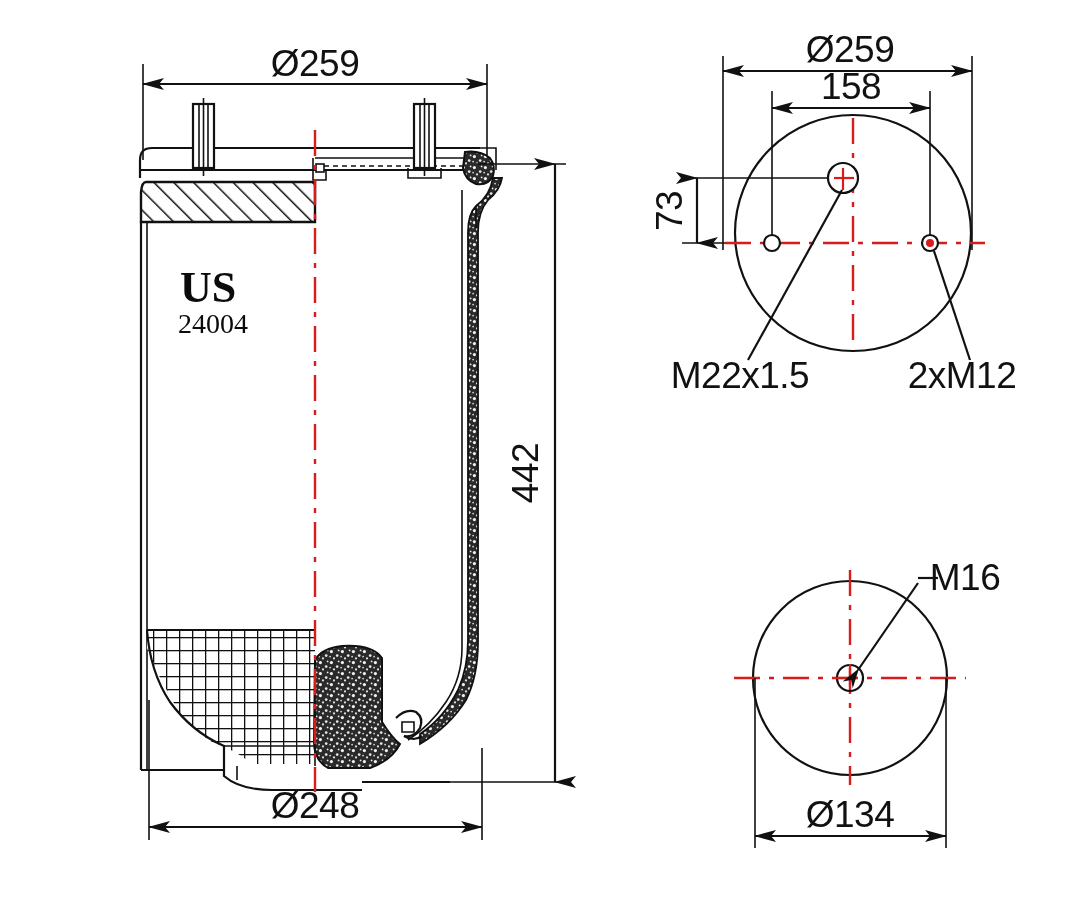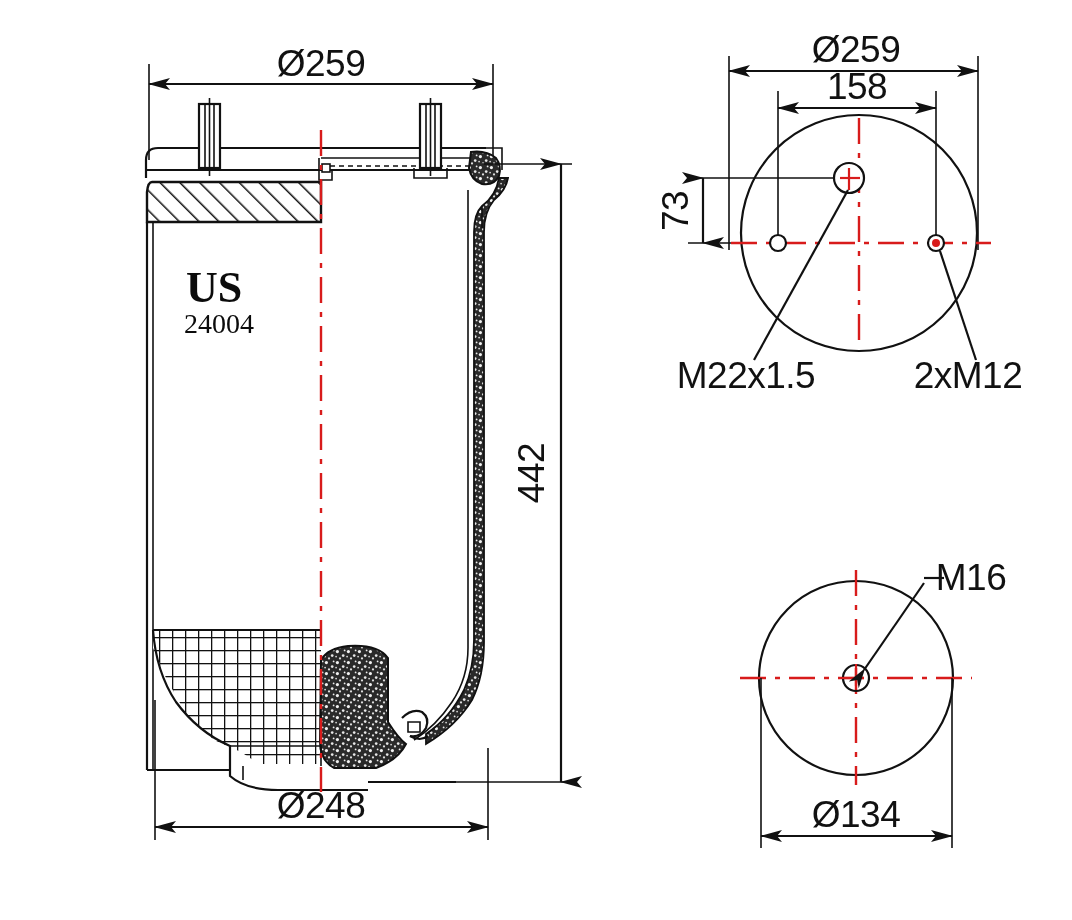--- a/index.html
+++ b/index.html
@@ -9,21 +9,21 @@
   }
   body {
     width: 1072px;
     height: 920px;
     font-family: "Liberation Sans", sans-serif;
     overflow: hidden;
     position: relative;
   }
   #drawing-root {
     position: absolute;
-    left: 16px;
+    left: 10px;
     top: 0;
     width: 924px;
     height: 920px;
   }
   svg.dwg {
     display: block;
     width: 1072px;
     height: 920px;
   }
   .dim-text {

